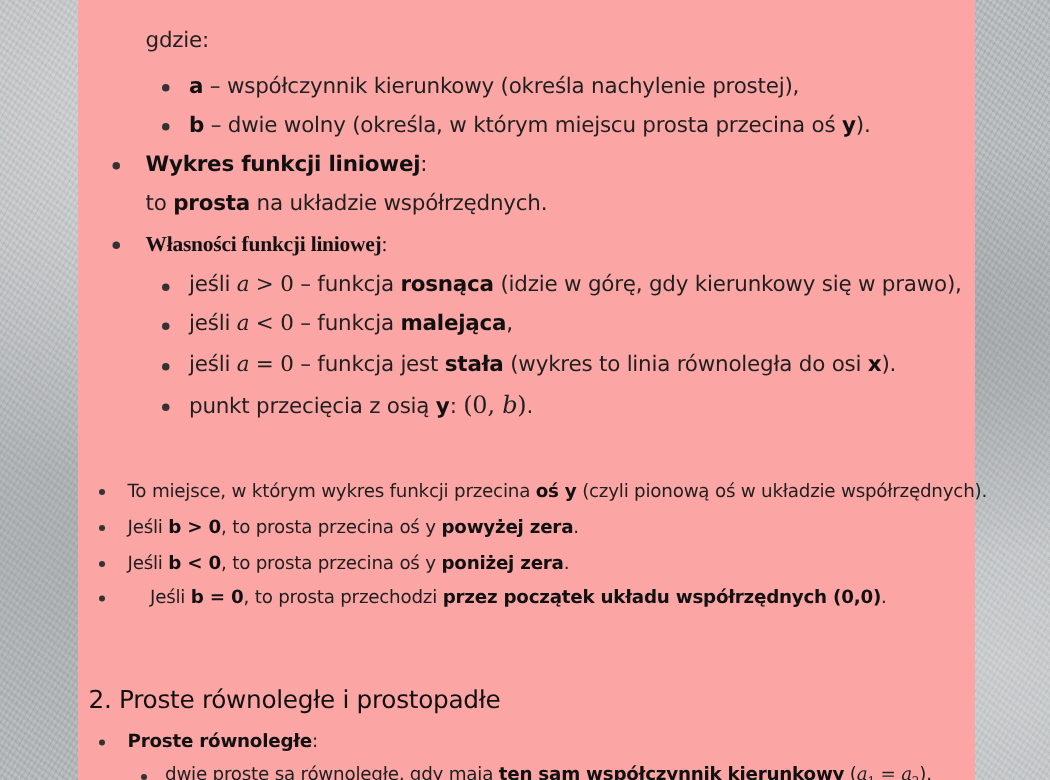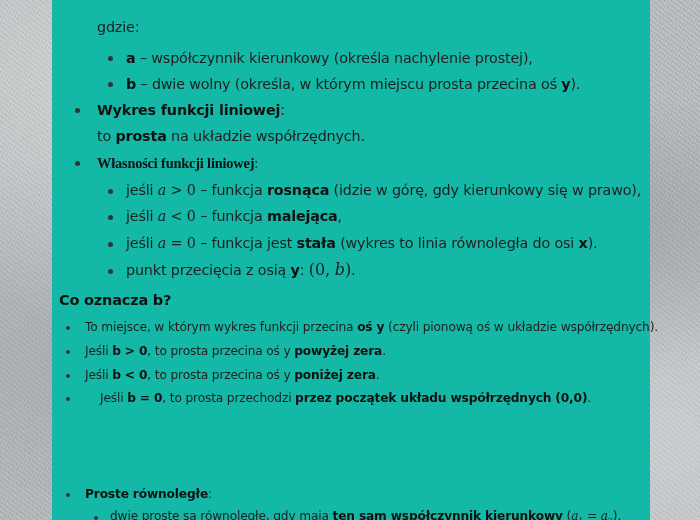--- a/index.html
+++ b/index.html
@@ -11,21 +11,21 @@
         radial-gradient(ellipse at 85% 45%, rgba(120,125,128,0.35) 0%, rgba(120,125,128,0) 35%),
         radial-gradient(ellipse at 10% 70%, rgba(150,155,158,0.4) 0%, rgba(150,155,158,0) 40%),
         radial-gradient(ellipse at 95% 85%, rgba(230,232,233,0.4) 0%, rgba(230,232,233,0) 40%),
         repeating-linear-gradient(37deg, rgba(255,255,255,0.06) 0 2px, rgba(0,0,0,0.04) 2px 4px),
         repeating-linear-gradient(-61deg, rgba(0,0,0,0.05) 0 1px, rgba(255,255,255,0.05) 1px 3px);
       font-family: "DejaVu Sans", "Liberation Sans", sans-serif;
       color: #1f1f1f;
     }
     .page {
       position: absolute; left: 52px; top: 0; width: 598px; height: 520px;
-      background: #14b8a6;
+      background: #fca5a5;
     }
     .b { font-weight: bold; color: #111; }
     .math { font-family: "DejaVu Serif", "Liberation Serif", serif; text-align: center; }
     .math i { font-style: italic; }
 
     
     .top { position: absolute; left: 0; top: 0; width: 598px; font-size: 14.3px; letter-spacing: -0.15px; }
     .row { position: absolute; white-space: nowrap; line-height: 18px; }
     .bullet { position: absolute; width: 5px; height: 5px; border-radius: 50%; background: #333; }
 
@@ -88,21 +88,20 @@
     <div class="row" style="left:74px; top:234px;">
       <span>jeśli </span><span class="math"><i>a</i><span> = 0</span></span><span> – funkcja jest </span><span class="b">stała</span><span> (wykres to linia równoległa do osi </span><span class="b">x</span><span>).</span>
     </div>
 
     <span class="bullet" style="left:56px; top:269px;"></span>
     <div class="row" style="left:74px; top:261px;">
       <span>punkt przecięcia z osią </span><span class="b">y</span><span>: </span><span class="math" style="font-size:16px;"><span>(0, </span><i>b</i><span>)</span></span><span>.</span>
     </div>
   </div>
 
-  <h3 class="sec" style="left:7px; top:292px;">Co oznacza b?</h3>
 
   <div class="low">
     <span class="bullet sm" style="left:14px; top:326px;"></span>
     <div class="row" style="left:33px; top:318px;">
       <span>To miejsce, w którym wykres funkcji przecina </span><span class="b">oś y</span><span> (czyli pionową oś w układzie współrzędnych).</span>
     </div>
 
     <span class="bullet sm" style="left:14px; top:350px;"></span>
     <div class="row" style="left:33px; top:342px;">
       <span>Jeśli </span><span class="b">b &gt; 0</span><span>, to prosta przecina oś y </span><span class="b">powyżej zera</span><span>.</span>
@@ -112,20 +111,21 @@
     <div class="row" style="left:33px; top:366px;">
       <span>Jeśli </span><span class="b">b &lt; 0</span><span>, to prosta przecina oś y </span><span class="b">poniżej zera</span><span>.</span>
     </div>
 
     <span class="bullet sm" style="left:14px; top:397px;"></span>
     <div class="row" style="left:48px; top:389px;">
       <span>Jeśli </span><span class="b">b = 0</span><span>, to prosta przechodzi </span><span class="b">przez początek układu współrzędnych (0,0)</span><span>.</span>
     </div>
   </div>
 
+  <h2 class="sec" style="left:7px; top:457px;">2. Proste równoległe i prostopadłe</h2>
 
   <div class="low">
     <span class="bullet sm" style="left:14px; top:493px;"></span>
     <div class="row" style="left:33px; top:485px;">
       <span class="b">Proste równoległe</span><span>:</span>
     </div>
 
     <span class="bullet sm" style="left:42px; top:516px;"></span>
     <div class="row" style="left:58px; top:507px;">
       <span>dwie proste są równoległe, gdy mają </span><span class="b">ten sam współczynnik kierunkowy</span><span> (</span><span class="math"><i>a</i><sub style="font-size:8px;">1</sub><span> = </span><i>a</i><sub style="font-size:8px;">2</sub></span><span>).</span>

